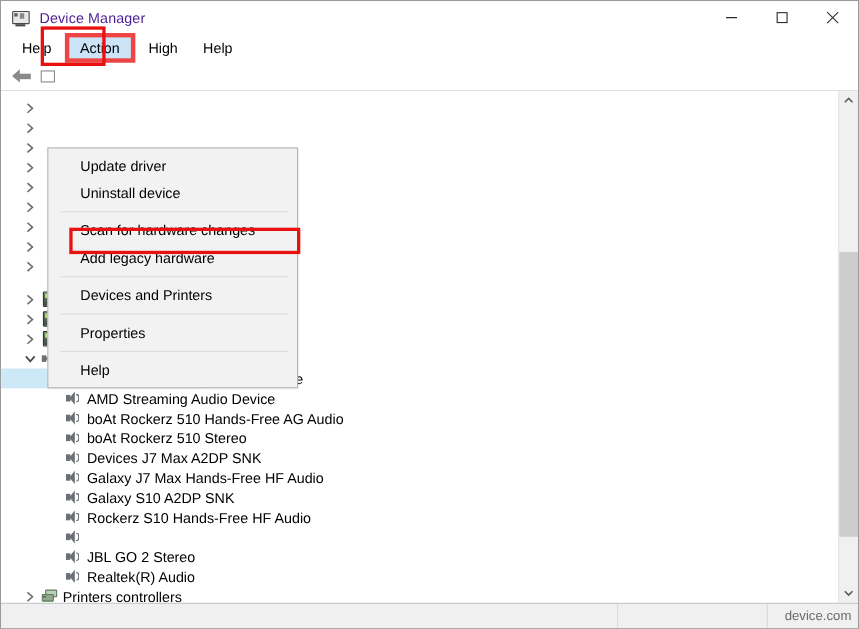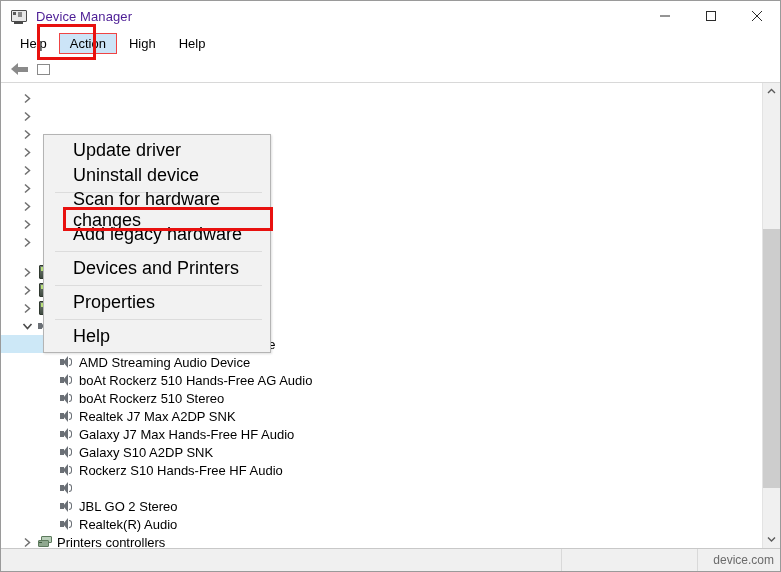--- a/index.html
+++ b/index.html
@@ -39,21 +39,21 @@
   }
   .win-btn svg{display:block;}
   
   .menubar{
     height:25px;min-height:25px;background:#ffffff;display:flex;align-items:center;
     padding-left:8px;position:relative;
   }
   .menu-item{
     font-size:13px;color:#000;padding:3px 11px;margin-right:1px;
   }
-  .menu-item.active{background:#cce4f7;border:1px solid #ef4444;padding:2px 10px;}
+  .menu-item.active{background:#cce4f7;border:4px solid #ef4444;padding:2px 10px;}
   
   .hl-action{
     position:absolute;left:36px;top:-7px;width:59px;height:36px;
     border:3px solid #e8110f;box-sizing:border-box;z-index:40;
   }
   
   .toolbar{
     height:26px;min-height:26px;background:#ffffff;display:flex;align-items:center;
     padding-left:7px;border-bottom:1px solid #d8d8d8;
   }
@@ -136,21 +136,21 @@
     position:absolute;left:0;right:0;background:#cdcdcd;
   }
   
   .popup{
     position:absolute;left:42px;top:51px;width:228px;
     background:#f2f2f2;border:1px solid #b4b4b4;box-sizing:border-box;
     z-index:30;padding:3px 0 3px 0;
     box-shadow:1px 1px 2px rgba(0,0,0,0.12);
   }
   .pop-item{
-    height:25px;display:flex;align-items:center;font-size:18px;color:#000;
+    height:25px;display:flex;align-items:center;font-size:13px;color:#000;
     padding-left:29px;position:relative;
   }
   .pop-sep{height:1px;background:#dcdcdc;margin:4px 8px 4px 11px;}
   .hl-scan{
     position:absolute;left:62px;top:124px;width:210px;height:24px;
     border:3px solid #e8110f;box-sizing:border-box;z-index:50;
   }
   
   .statusbar{
     height:22px;min-height:22px;background:#f0f0f0;border-top:1px solid #c8c8c8;
@@ -393,21 +393,21 @@
           </div>
           <div class="row">
             <div class="chev" style="margin-left:40px"></div>
             <div class="dev-icon">
               <div class="spk">
                 <div class="body"></div>
                 <div class="cone"></div>
                 <div class="w1"></div>
               </div>
             </div>
-            <div class="lbl">Realtek J7 Max A2DP SNK</div>
+            <div class="lbl">Devices J7 Max A2DP SNK</div>
           </div>
           <div class="row">
             <div class="chev" style="margin-left:40px"></div>
             <div class="dev-icon">
               <div class="spk">
                 <div class="body"></div>
                 <div class="cone"></div>
                 <div class="w1"></div>
               </div>
             </div>

